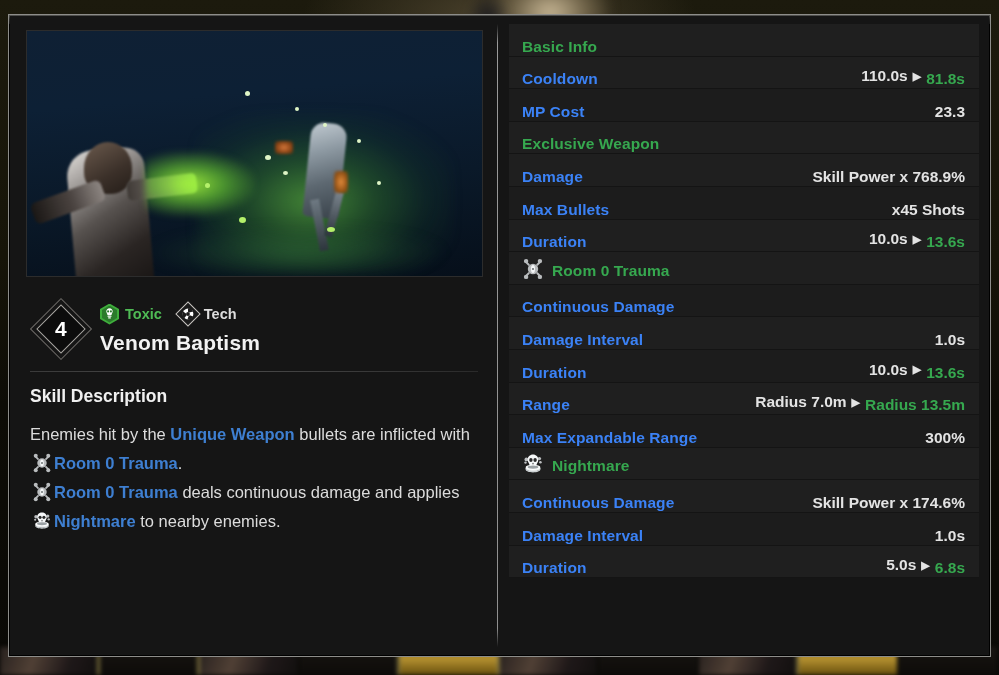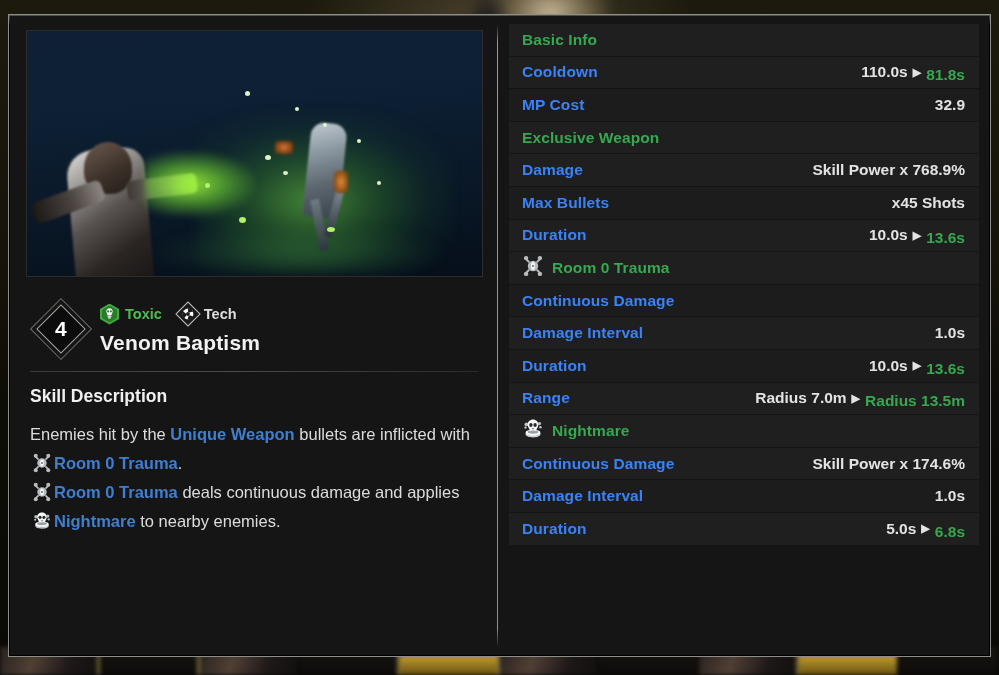--- a/index.html
+++ b/index.html
@@ -122,21 +122,21 @@
   #desc-body { color:#dcdcdc; font-size:16.5px; line-height:29px; }
   .kw-blue { color:#3e7fd1; font-weight:700; }
   .ico-inline { display:inline-block; vertical-align:-4px; width:20px; height:20px; position:relative; margin:0 2px; }
 
   
   #divider { width:1px; background:linear-gradient(180deg, rgba(170,170,170,0) 0%, #9a9a9a 3%, #8f8f8f 97%, rgba(170,170,170,0) 100%);
              margin-top:8px; margin-bottom:8px; flex:0 0 1px; }
 
   
   #right-panel { flex:1; padding:8px 10px 0 11px; }
-  .stat-row { height:32.6px; display:flex; align-items:center; justify-content:space-between;
+  .stat-row { height:32.6px; display:flex; align-items:flex-end; justify-content:space-between;
               padding:0 14px 0 13px; background:#1f1f1f;
               border-bottom:1px solid #141414; }
   .stat-row.alt { background:#1c1c1c; }
   .stat-row.section { background:#1f1f1f; }
   .stat-label { color:#3b82f6; font-size:15.5px; font-weight:700; letter-spacing:.1px; }
   .stat-label.green { color:#36a84f; }
   .stat-value { color:#e8e8e8; font-size:15.5px; font-weight:700; display:flex; align-items:center; gap:5px; }
   .val-base { color:#e3e3e3; }
   .val-up { color:#36a84f;margin-top:6px; }
   .arrow { color:#e3e3e3; font-size:11px; line-height:1; }
@@ -318,21 +318,21 @@
           <span class="stat-label">Cooldown</span>
           <span class="stat-value">
             <span class="val-base">110.0s</span>
             <span class="arrow">▶</span>
             <span class="val-up">81.8s</span>
           </span>
         </div>
         <div class="stat-row alt">
           <span class="stat-label">MP Cost</span>
           <span class="stat-value">
-            <span class="val-base">32.9</span>
+            <span class="val-base">23.3</span>
           </span>
         </div>
         <div class="stat-row section">
           <div class="sec-head">
             <span class="stat-label green">Exclusive Weapon</span>
           </div>
           <span></span>
         </div>
         <div class="stat-row">
           <span class="stat-label">Damage</span>
@@ -391,20 +391,26 @@
             <span class="arrow">▶</span>
             <span class="val-up">13.6s</span>
           </span>
         </div>
         <div class="stat-row">
           <span class="stat-label">Range</span>
           <span class="stat-value">
             <span class="val-base">Radius 7.0m</span>
             <span class="arrow">▶</span>
             <span class="val-up">Radius 13.5m</span>
+          </span>
+        </div>
+        <div class="stat-row alt">
+          <span class="stat-label">Max Expandable Range</span>
+          <span class="stat-value">
+            <span class="val-base">300%</span>
           </span>
         </div>
         <div class="stat-row section">
           <div class="sec-head">
             <span class="icn"><svg width="22" height="22" viewBox="0 0 22 22">
     <g fill="#d9dcde" opacity=".85">
       <circle cx="4.4" cy="6.4" r="1.9"></circle>
                   <circle cx="17.4" cy="5.6" r="1.7"></circle>
       <circle cx="18.4" cy="9.2" r="1.3"></circle>
                   <circle cx="3.5" cy="9.6" r="1.2"></circle>

